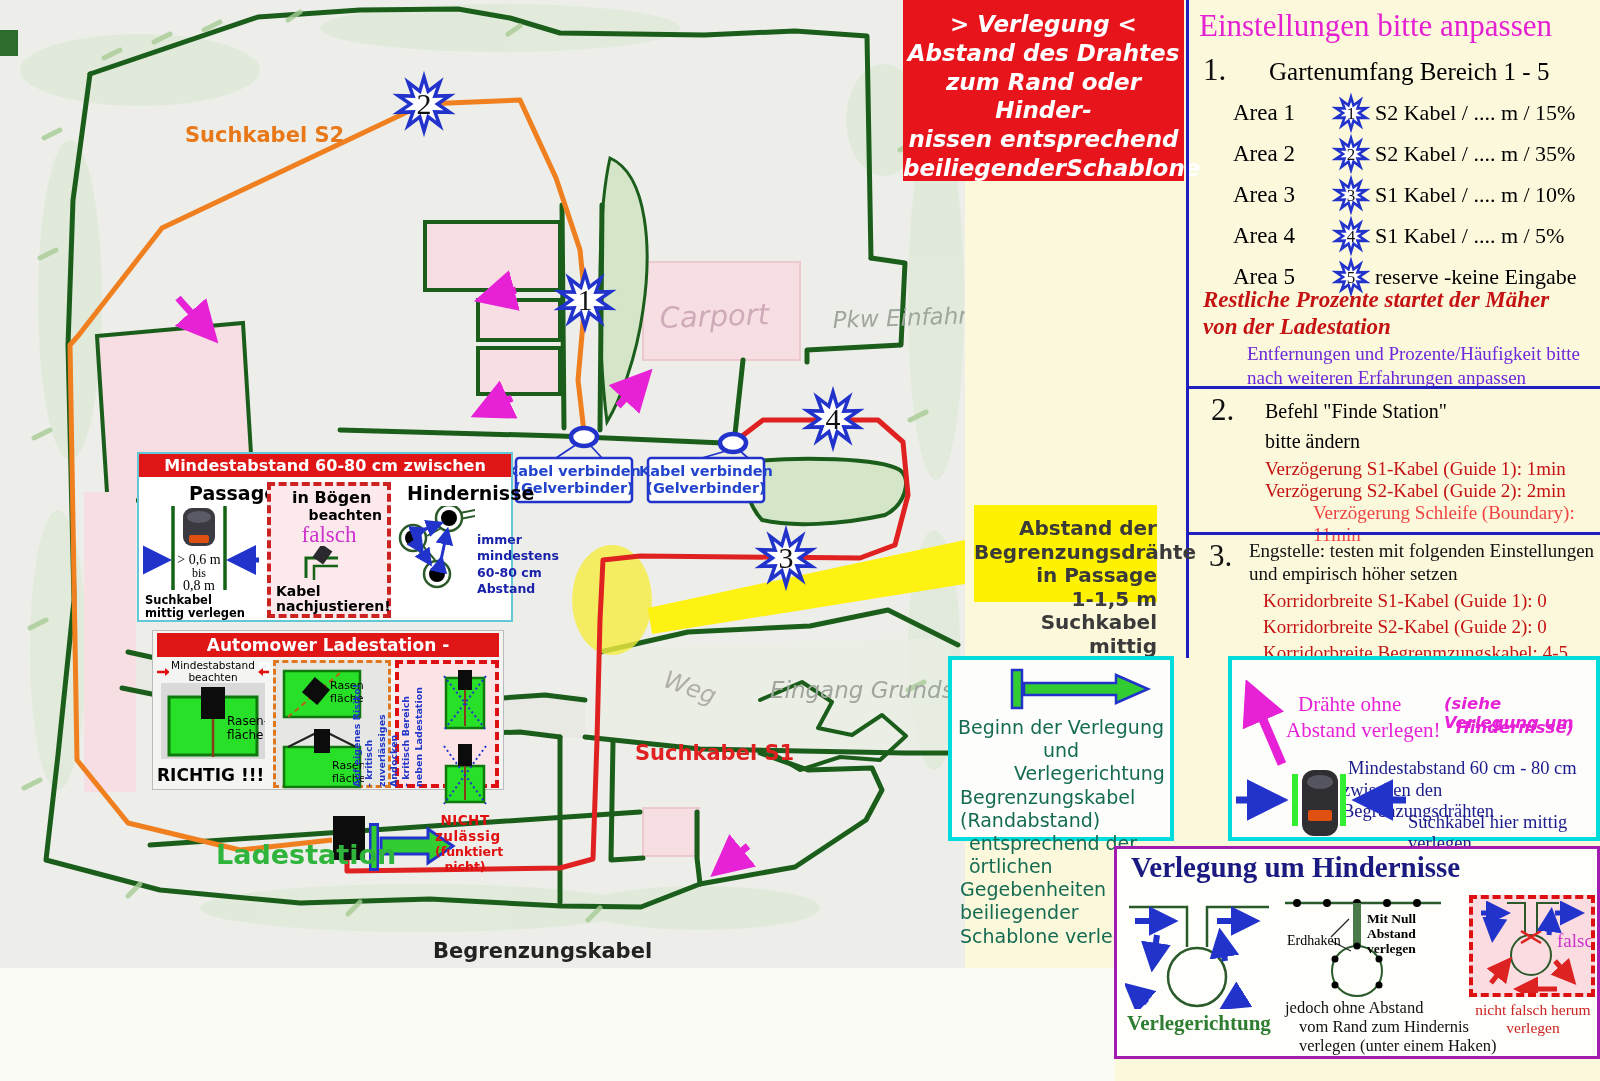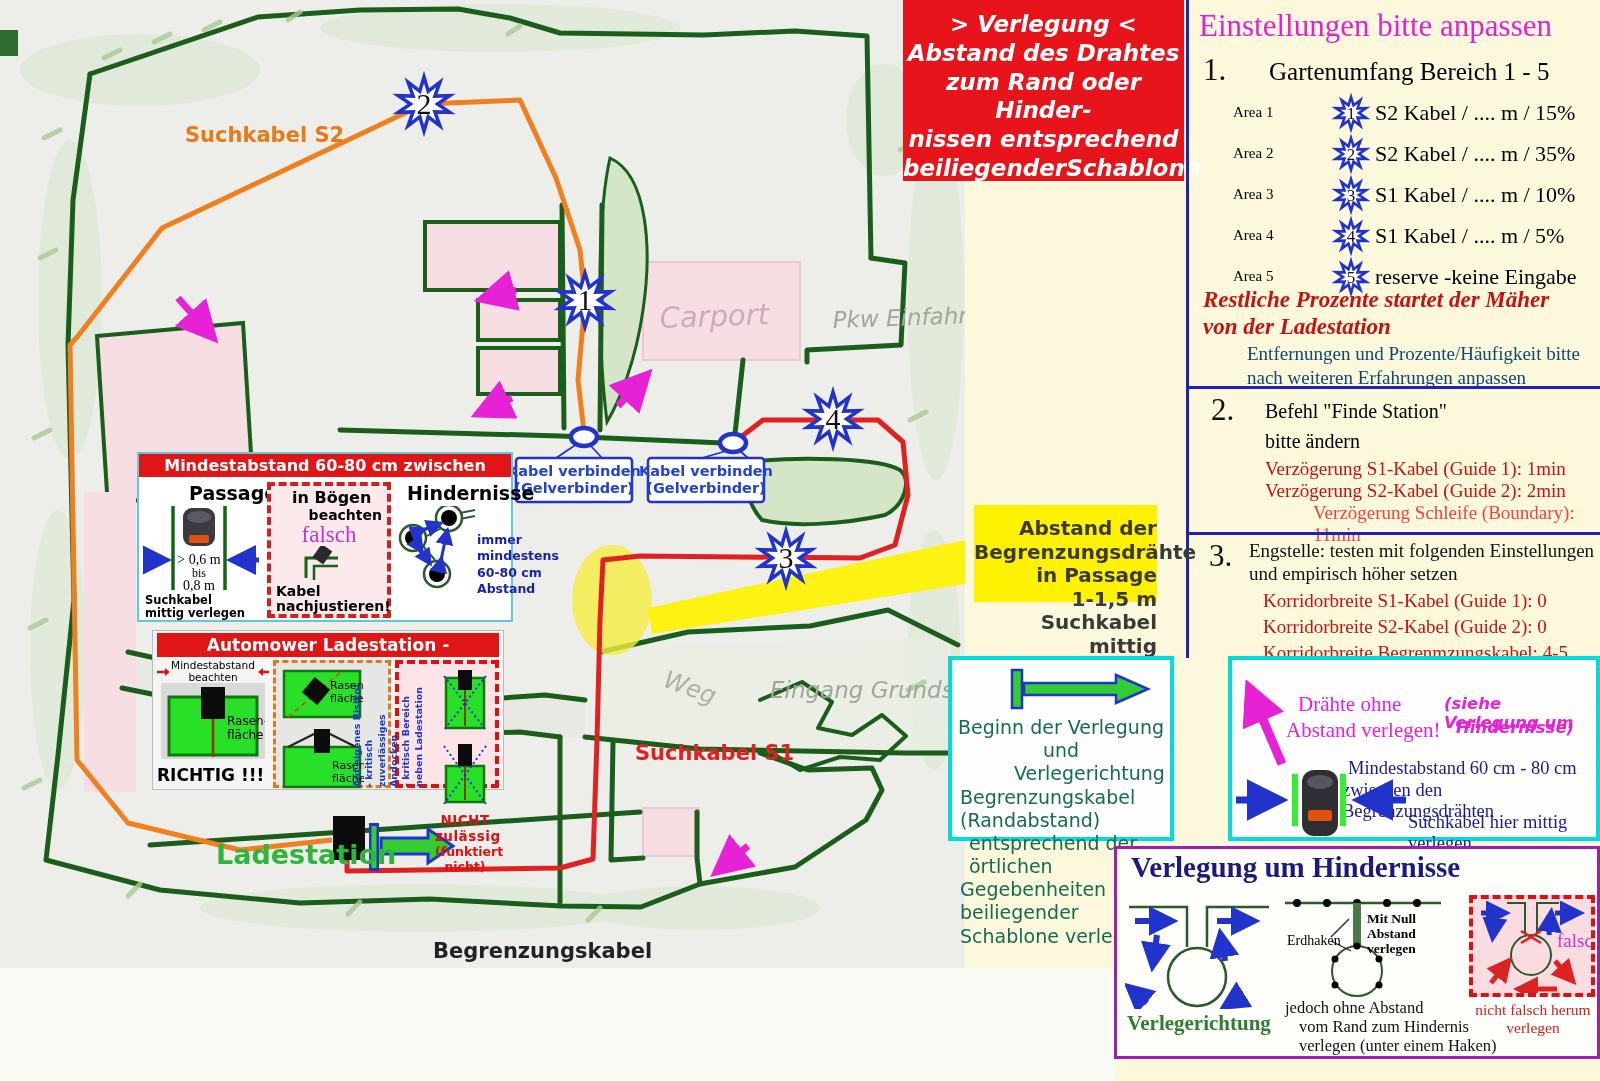--- a/index.html
+++ b/index.html
@@ -12,21 +12,21 @@
   
   .notice{left:903px;top:0;width:281px;height:181px;background:#E8141C;color:#fff;
           text-align:center;font-style:italic;font-weight:600;font-size:23px;line-height:1.25;padding-top:10px;box-sizing:border-box;}
   
   .settings{left:1186px;top:0;width:414px;height:658px;border-left:3px solid #2020BE;}
   .settings .divider{position:absolute;left:0;width:411px;height:3px;background:#2020BE;}
   .stitle{position:absolute;left:10px;top:8px;font-size:31px;color:#E520D2;font-family:"Liberation Serif",serif;}
   .snum{font-family:"Liberation Serif",serif;font-size:31px;color:#111;}
   .sred{color:#C51212;}
   .row-area{display:flex;align-items:center;height:41px;}
-  .row-area .alabel{width:96px;font-size:15px;}
+  .row-area .alabel{width:96px;font-size:23px;}
   .row-area .atext{font-size:22px;margin-left:2px;}
   
   .cyanbox{background:#FDFEFB;border:4px solid #00DBDB;box-sizing:border-box;}
   .teal{color:#156B52;font-size:19px;line-height:1.22;}
   .navy{color:#1A1A8C;}
   .mag{color:#E621D6;}
   
   .ynote{left:974px;top:505px;width:183px;height:97px;background:#FFF200;color:#3a3a3a;
          font-weight:bold;font-size:20px;line-height:1.18;text-align:right;padding-top:12px;box-sizing:border-box;}
   
@@ -247,21 +247,21 @@
           <text class="star-num-s" y="6">5</text>
         </svg>
       <span class="atext">reserve -keine Eingabe</span>
     </div>
   </div>
 
   <div class="abs sred" style="left:14px;top:286px;font-size:23px;font-style:italic;font-weight:bold;line-height:1.18;">
     <div>Restliche Prozente  startet der Mäher</div>
       <div>von der Ladestation</div>
   </div>
-  <div class="abs" style="left:58px;top:342px;font-size:19px;line-height:1.25;color:#0c4a6e;">
+  <div class="abs" style="left:58px;top:342px;font-size:19px;line-height:1.25;color:#6d28d9;">
     <div>Entfernungen und Prozente/Häufigkeit bitte</div>
       <div>nach weiteren Erfahrungen anpassen</div>
   </div>
 
   <div class="divider" style="top:386px;"></div>
 
   <div class="abs snum" style="left:22px;top:392px;">2.</div>
   <div class="abs" style="left:76px;top:400px;font-size:20px;">Befehl "Finde Station"</div>
   <div class="abs" style="left:76px;top:430px;font-size:20px;">bitte ändern</div>
   <div class="abs sred" style="left:76px;top:458px;font-size:19px;">Verzögerung S1-Kabel (Guide 1): 1min</div>

